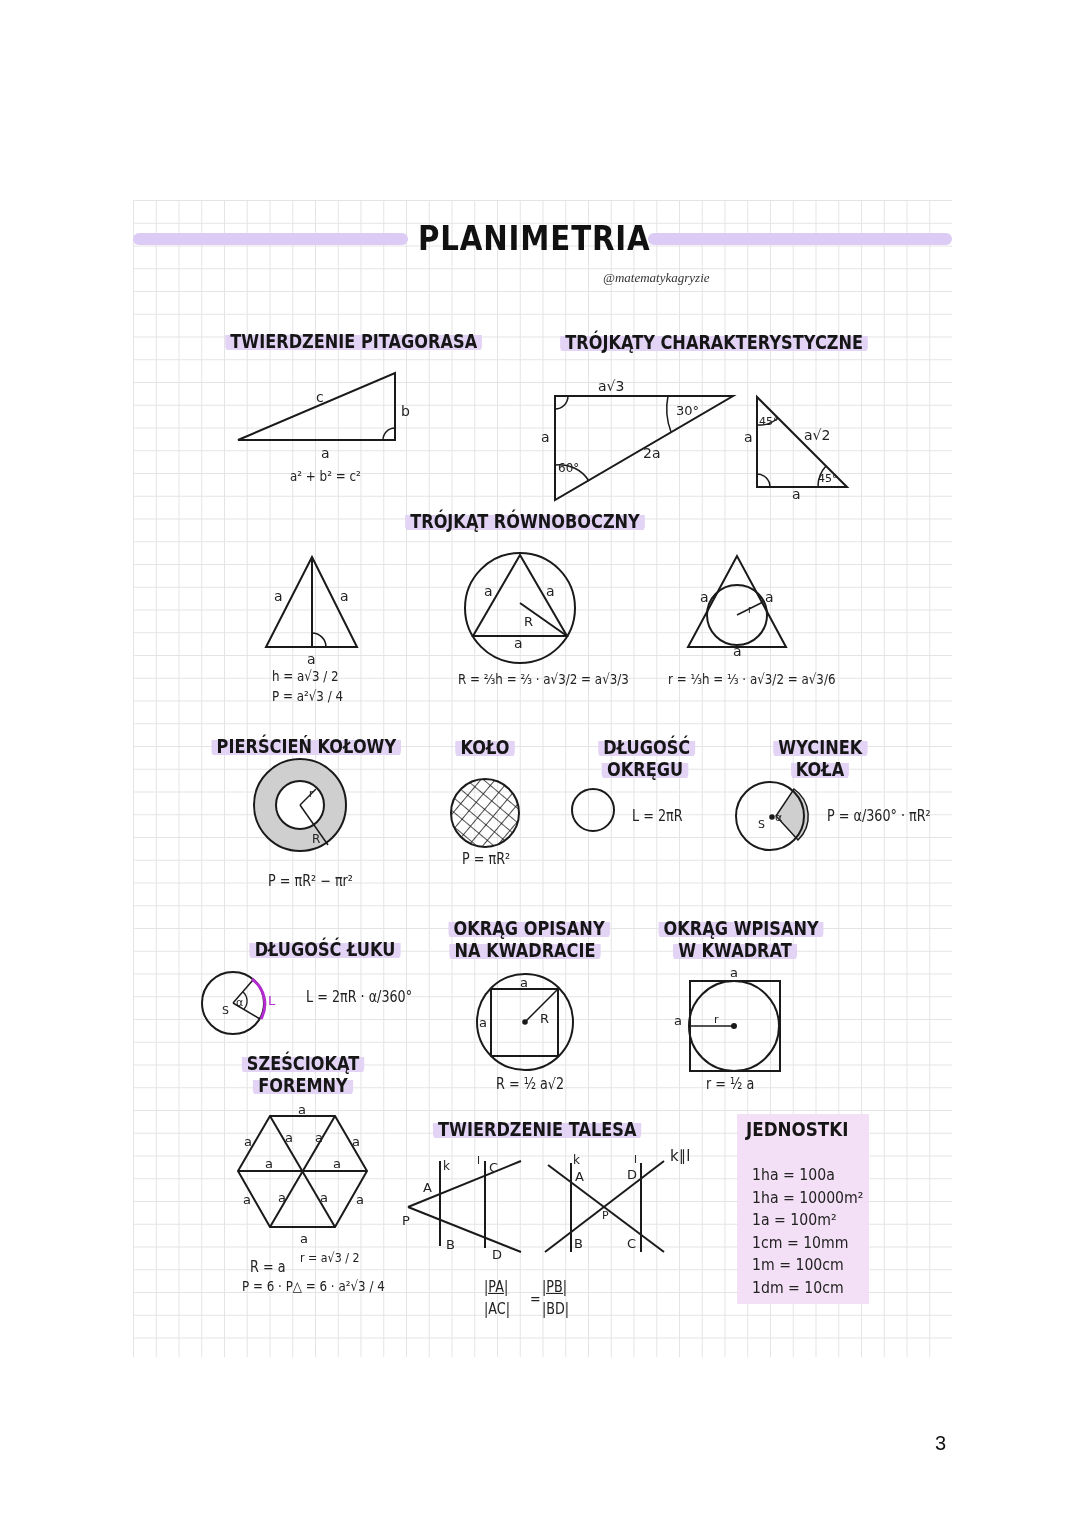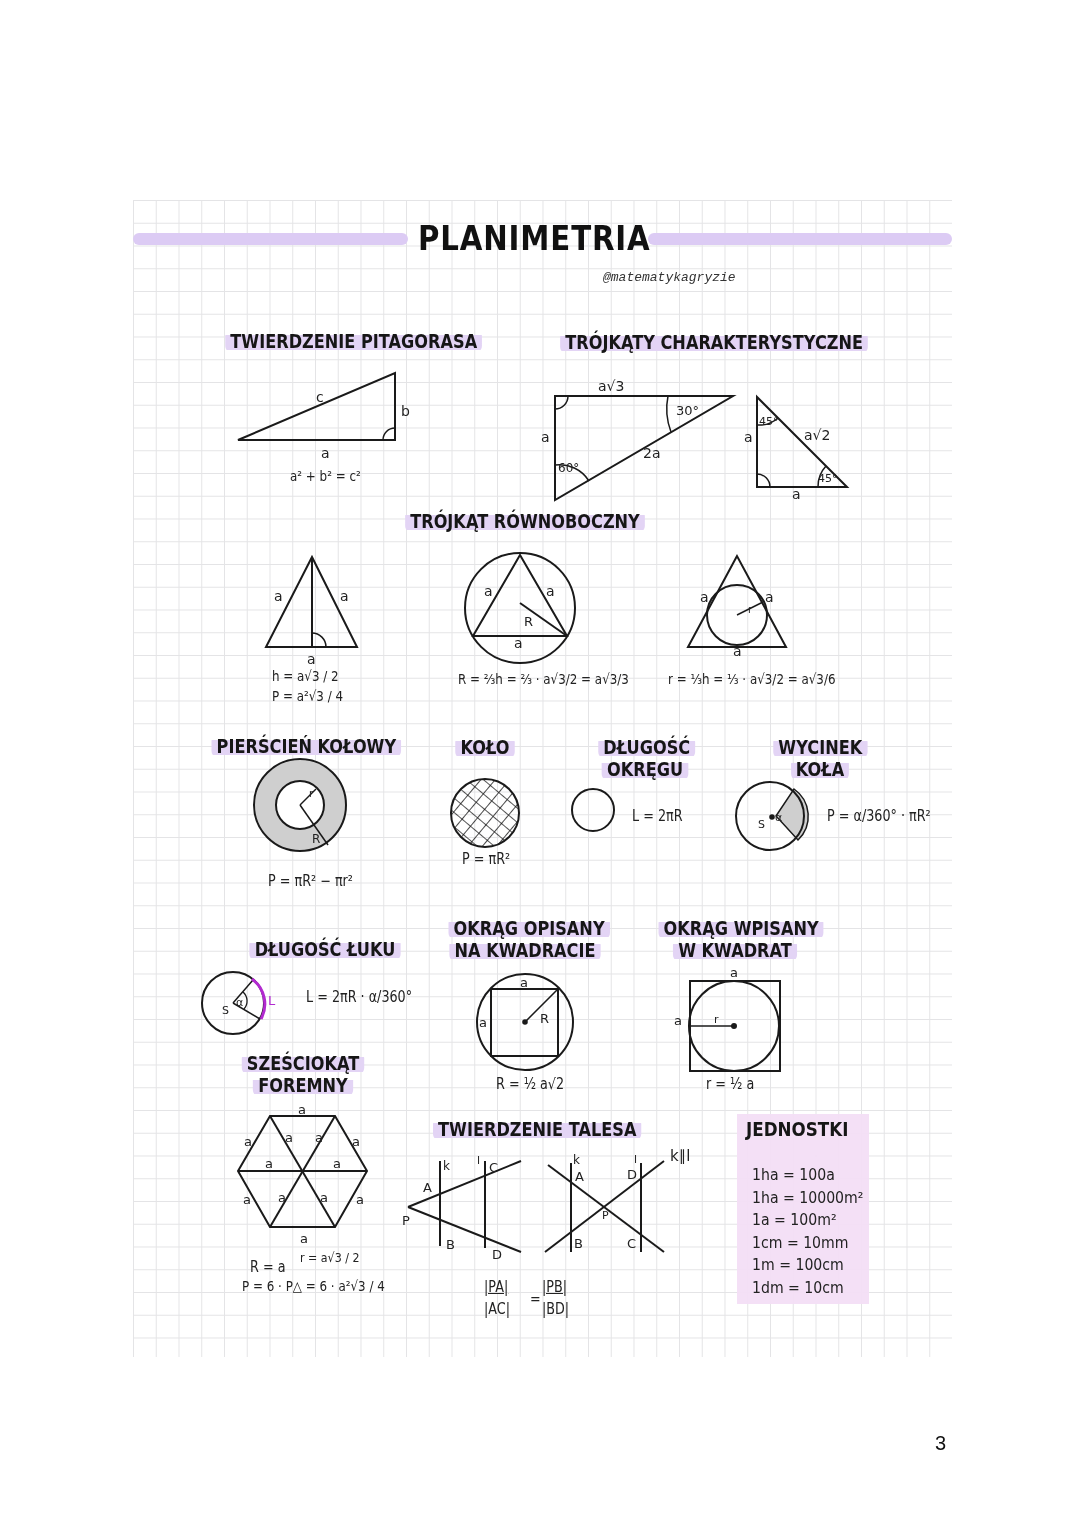--- a/index.html
+++ b/index.html
@@ -7,21 +7,21 @@
   .sheet{position:absolute;left:133px;top:200px;width:819px;height:1157px;
     background-color:#fff;
     background-image:
       linear-gradient(to right, #e4e4e6 1px, transparent 1px),
       linear-gradient(to bottom, #e4e4e6 1px, transparent 1px);
     background-size:22.75px 22.75px;
     background-position:0 0;}
   .title-bar{position:absolute;height:12px;background:#dccbf4;border-radius:6px;top:233px;}
   .title{position:absolute;left:418px;top:218px;font-family:"DejaVu Sans",sans-serif;font-weight:bold;
     font-size:34px;letter-spacing:1px;color:#111;transform:scaleX(0.86);transform-origin:left top;}
-  .handle{position:absolute;left:603px;top:270px;font-family:Liberation Mono, monospace;font-size:13px;color:#333;font-style:italic;}
+  .handle{position:absolute;left:603px;top:270px;font-family:Liberation Serif, serif;font-size:13px;color:#333;font-style:italic;}
   .hd{position:absolute;font-family:"DejaVu Sans",sans-serif;font-weight:bold;color:#161616;font-size:19px;
     line-height:22px;text-align:center;white-space:nowrap;transform:scaleX(0.85);transform-origin:center top;}
   .hd span{background:linear-gradient(to bottom, transparent 25%, #e3d4f5 25%, #e3d4f5 92%, transparent 92%);padding:0 6px;border-radius:6px;}
   .f{position:absolute;font-family:"DejaVu Sans",sans-serif;color:#222;font-size:15px;white-space:nowrap;transform:scaleX(0.85);transform-origin:left top;}
   .units-box{position:absolute;left:737px;top:1114px;width:132px;height:190px;background:#f3def6;opacity:0.95;}
   .units-title{position:absolute;left:746px;top:1118px;font-weight:bold;font-size:19px;color:#161616;transform:scaleX(0.88);transform-origin:left top;}
   .units-list{position:absolute;left:752px;top:1164px;font-size:16px;color:#222;line-height:22.5px;transform:scaleX(0.88);transform-origin:left top;}
   .units-list div{white-space:nowrap;}
   .page-num{position:absolute;left:935px;top:1432px;font-family:"Liberation Sans",sans-serif;font-size:20px;color:#111;}
   svg{position:absolute;left:0;top:0;overflow:visible;}

